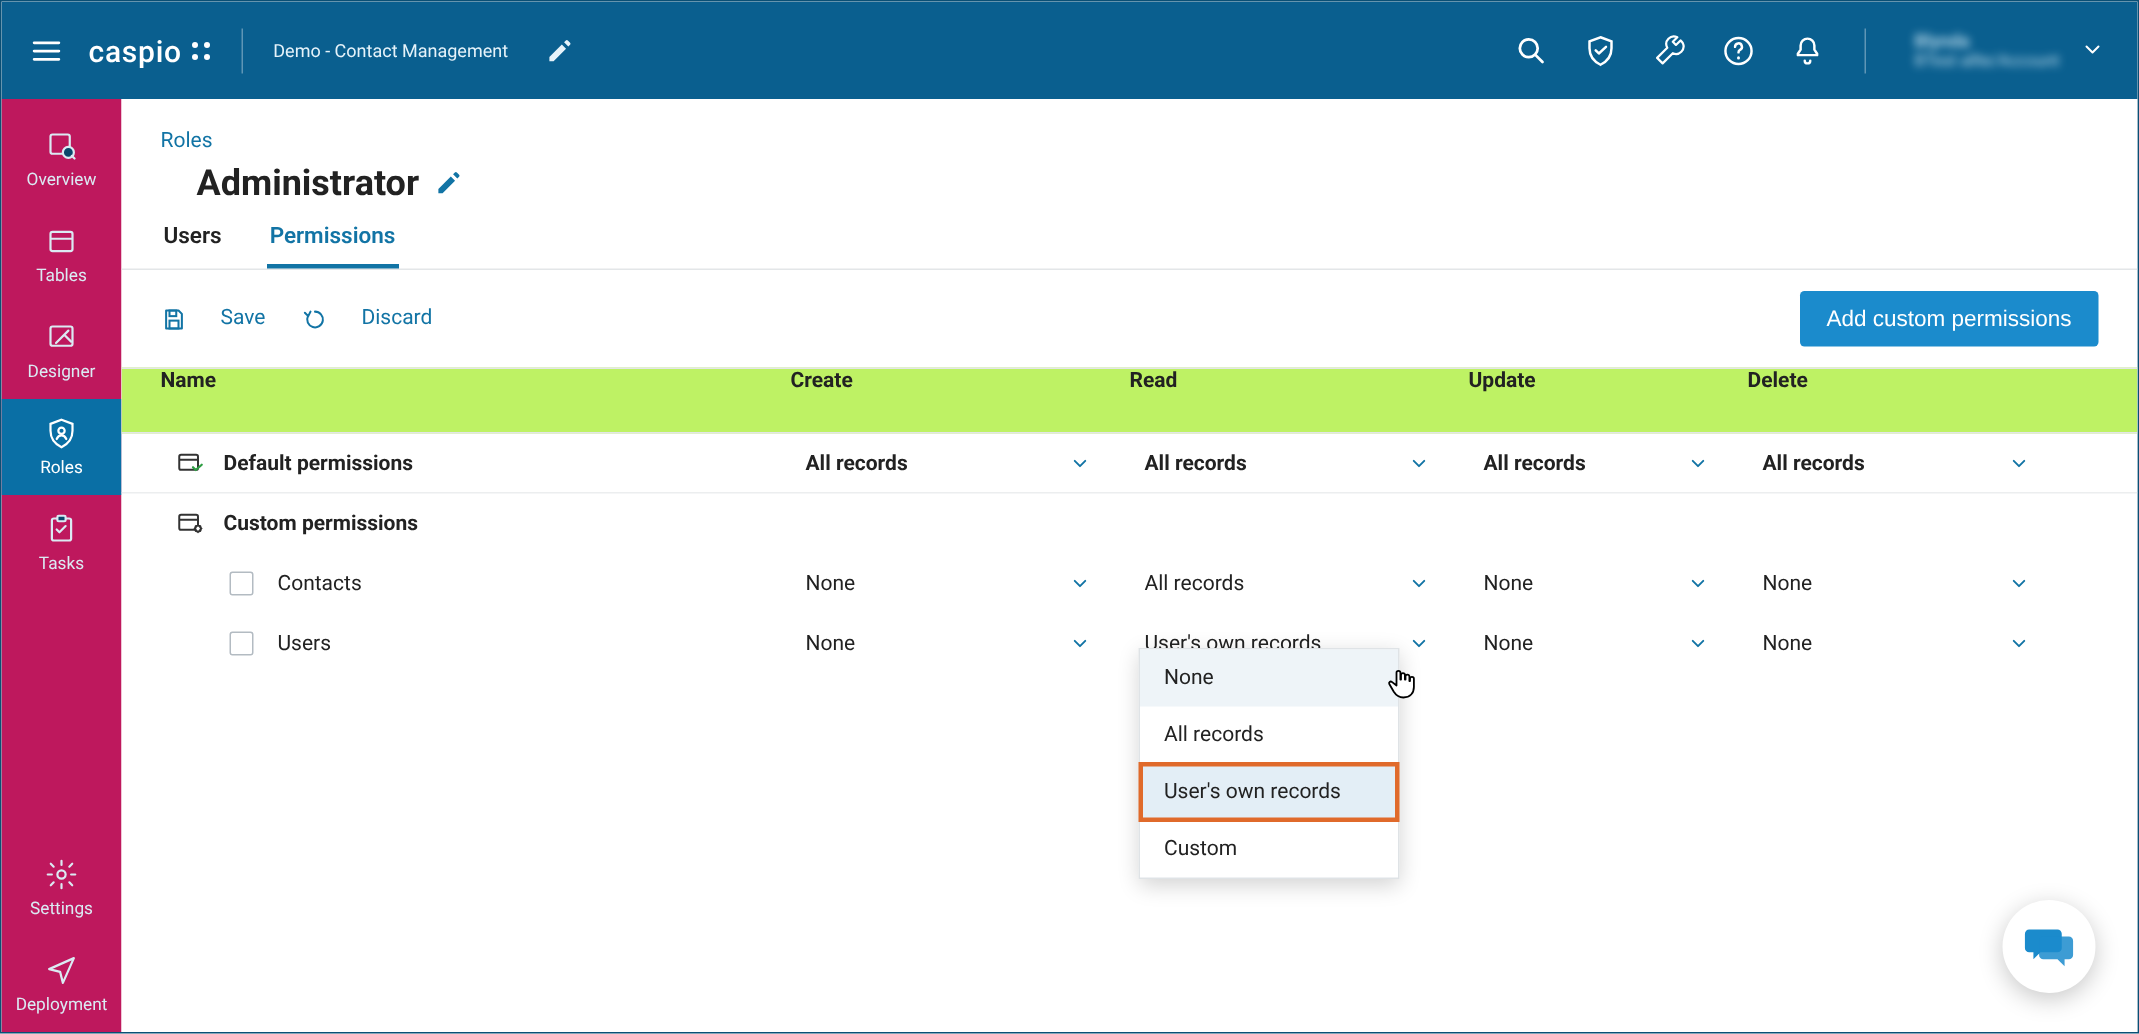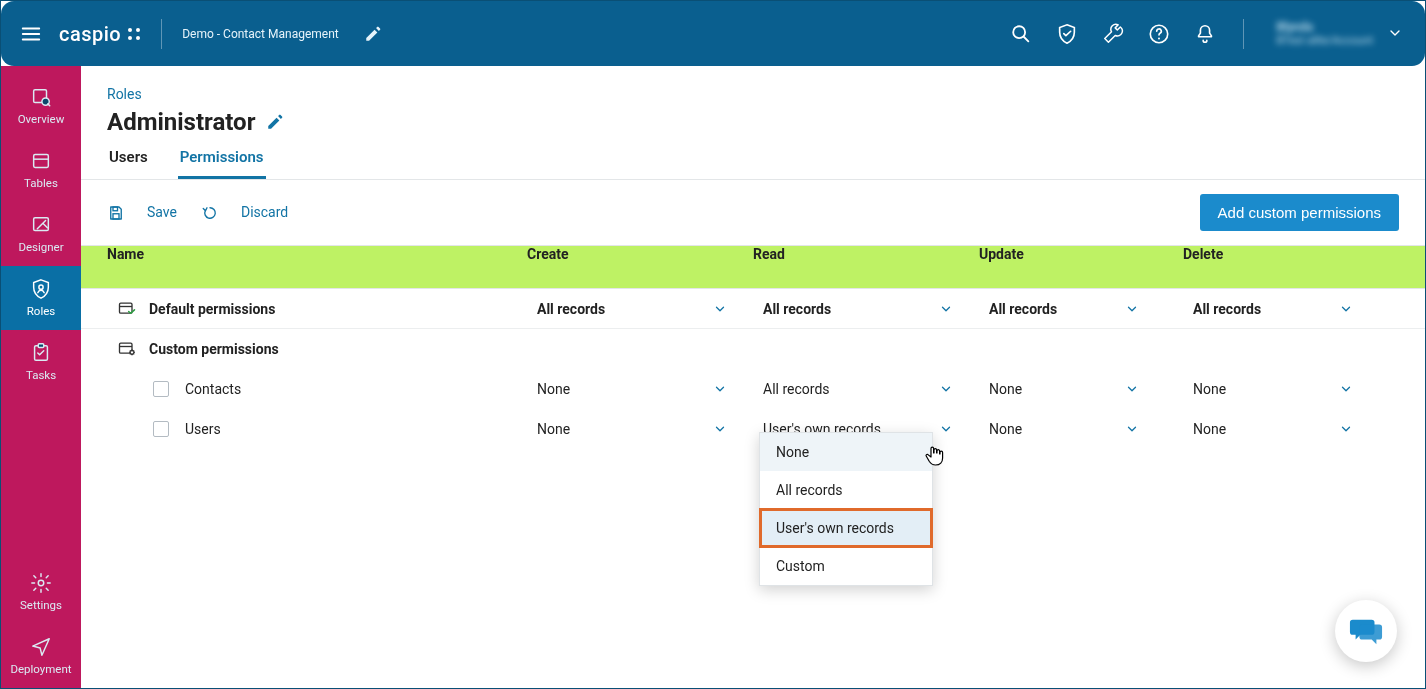--- a/index.html
+++ b/index.html
@@ -1,20 +1,20 @@
 <!DOCTYPE html>
 <html><head>
 <meta charset="utf-8">
 <style>
   * { box-sizing: border-box; margin: 0; padding: 0; }
   html, body { height: 100%; font-family: -apple-system, BlinkMacSystemFont, "Segoe UI", Roboto, Arial, sans-serif; font-size: 14px; color: #222; overflow: hidden; }
   body { width: 1426px; height: 689px; background: #fff; position: relative; border: 1px solid #0a4f75; }
 
   
-  .header { position: absolute; top: 0; left: 0; right: 0; height: 65px; background: #0a5f8f; display: flex; align-items: center; padding: 0 18px; color: #fff; gap: 16px; border-radius: 13px; }
+  .header { position: absolute; top: 0; left: 0; right: 0; height: 65px; background: #0a5f8f; display: flex; align-items: center; padding: 0 18px; color: #fff; gap: 16px; }
   .hdr-icon { width: 24px; height: 24px; display: flex; align-items: center; justify-content: center; cursor: pointer; color: #fff; }
   .hdr-sep { width: 1px; height: 30px; background: rgba(255,255,255,0.35); margin: 0 4px; }
   .logo { font-size: 20px; font-weight: 500; letter-spacing: 0.5px; display: flex; align-items: center; gap: 6px; }
   .logo .dots { display: inline-block; width: 14px; height: 14px; position: relative; }
   .logo .dots svg { width: 14px; height: 14px; }
   .appname { font-size: 12px; color: #e6f3fa; }
   .hdr-spacer { flex: 1; }
   .hdr-right { display: flex; align-items: center; gap: 22px; }
   .userblock { display: flex; align-items: center; gap: 10px; margin-left: 6px; }
   .userinfo { display: flex; flex-direction: column; line-height: 1.2; filter: blur(3px); opacity: 0.9; }
@@ -27,21 +27,21 @@
   .sbitem.active { background: #0a6fa5; color: #fff; }
   .sbitem .sbicon { width: 22px; height: 22px; display: flex; align-items: center; justify-content: center; }
   .sb-spacer { flex: 1; }
 
   
   .main { position: absolute; top: 65px; left: 80px; right: 0; bottom: 0; overflow: hidden; background: #fff; }
 
   
   .crumbs { padding: 20px 26px 0 26px; }
   .crumb-link { color: #1274a5; font-size: 14px; cursor: pointer; }
-  .page-title-row { display: flex; align-items: center; gap: 10px; padding: 6px 26px 12px; }
+  .page-title-row { display: flex; align-items: center; gap: 10px; padding: 6px 26px 12px; margin-left: 24px; }
   .page-title { font-size: 24px; font-weight: 700; color: #222; }
   .title-edit { width: 20px; height: 20px; display: flex; align-items: center; justify-content: center; color: #1274a5; cursor: pointer; }
 
   
   .tabs { display: flex; gap: 28px; padding: 0 26px; border-bottom: 1px solid #e3e6e8; }
   .tab { padding: 0 2px 10px; font-size: 15px; font-weight: 600; color: #222; cursor: pointer; border-bottom: 3px solid transparent; }
   .tab.active { color: #1274a5; border-bottom-color: #1274a5; }
 
   
   .actions { display: flex; align-items: center; padding: 14px 26px; }
@@ -49,21 +49,21 @@
   .act .aicon { width: 18px; height: 18px; display: flex; align-items: center; justify-content: center; }
   .act-spacer { flex: 1; }
   .btn-primary { background: #1b8bcc; color: #fff; border: none; font-size: 15px; font-weight: 500; padding: 10px 18px; border-radius: 3px; cursor: pointer; }
 
   
   .thead { display: flex; align-items: flex-start; height: 44px; background: #bef264; border-top: 1px solid #e3e6e8; border-bottom: 1px solid #e3e6e8; padding: 0 26px; font-weight: 700; color: #222; }
   .col-name { width: 420px; }
   .col-create { width: 226px; }
   .col-read   { width: 226px; }
   .col-update { width: 186px; }
-  .col-delete { flex: 1; margin-left: 18px; }
+  .col-delete { flex: 1; }
 
   .trow { display: flex; align-items: center; min-height: 40px; padding: 0 36px; border-bottom: 1px solid #eceeef; }
   .trow.nobd { border-bottom: none; }
   .sect { font-weight: 700; }
   .sect .secticon { width: 20px; height: 20px; margin-right: 12px; display: inline-flex; align-items: center; justify-content: center; color: #3a3a3a; }
   .perm-cell { display: flex; align-items: center; justify-content: space-between; padding-right: 36px; }
   .perm-cell .pval { color: #222; }
   .perm-cell .chev { color: #1274a5; width: 14px; height: 14px; }
 
   .subrow .col-name { padding-left: 36px; display: flex; align-items: center; gap: 16px; }

